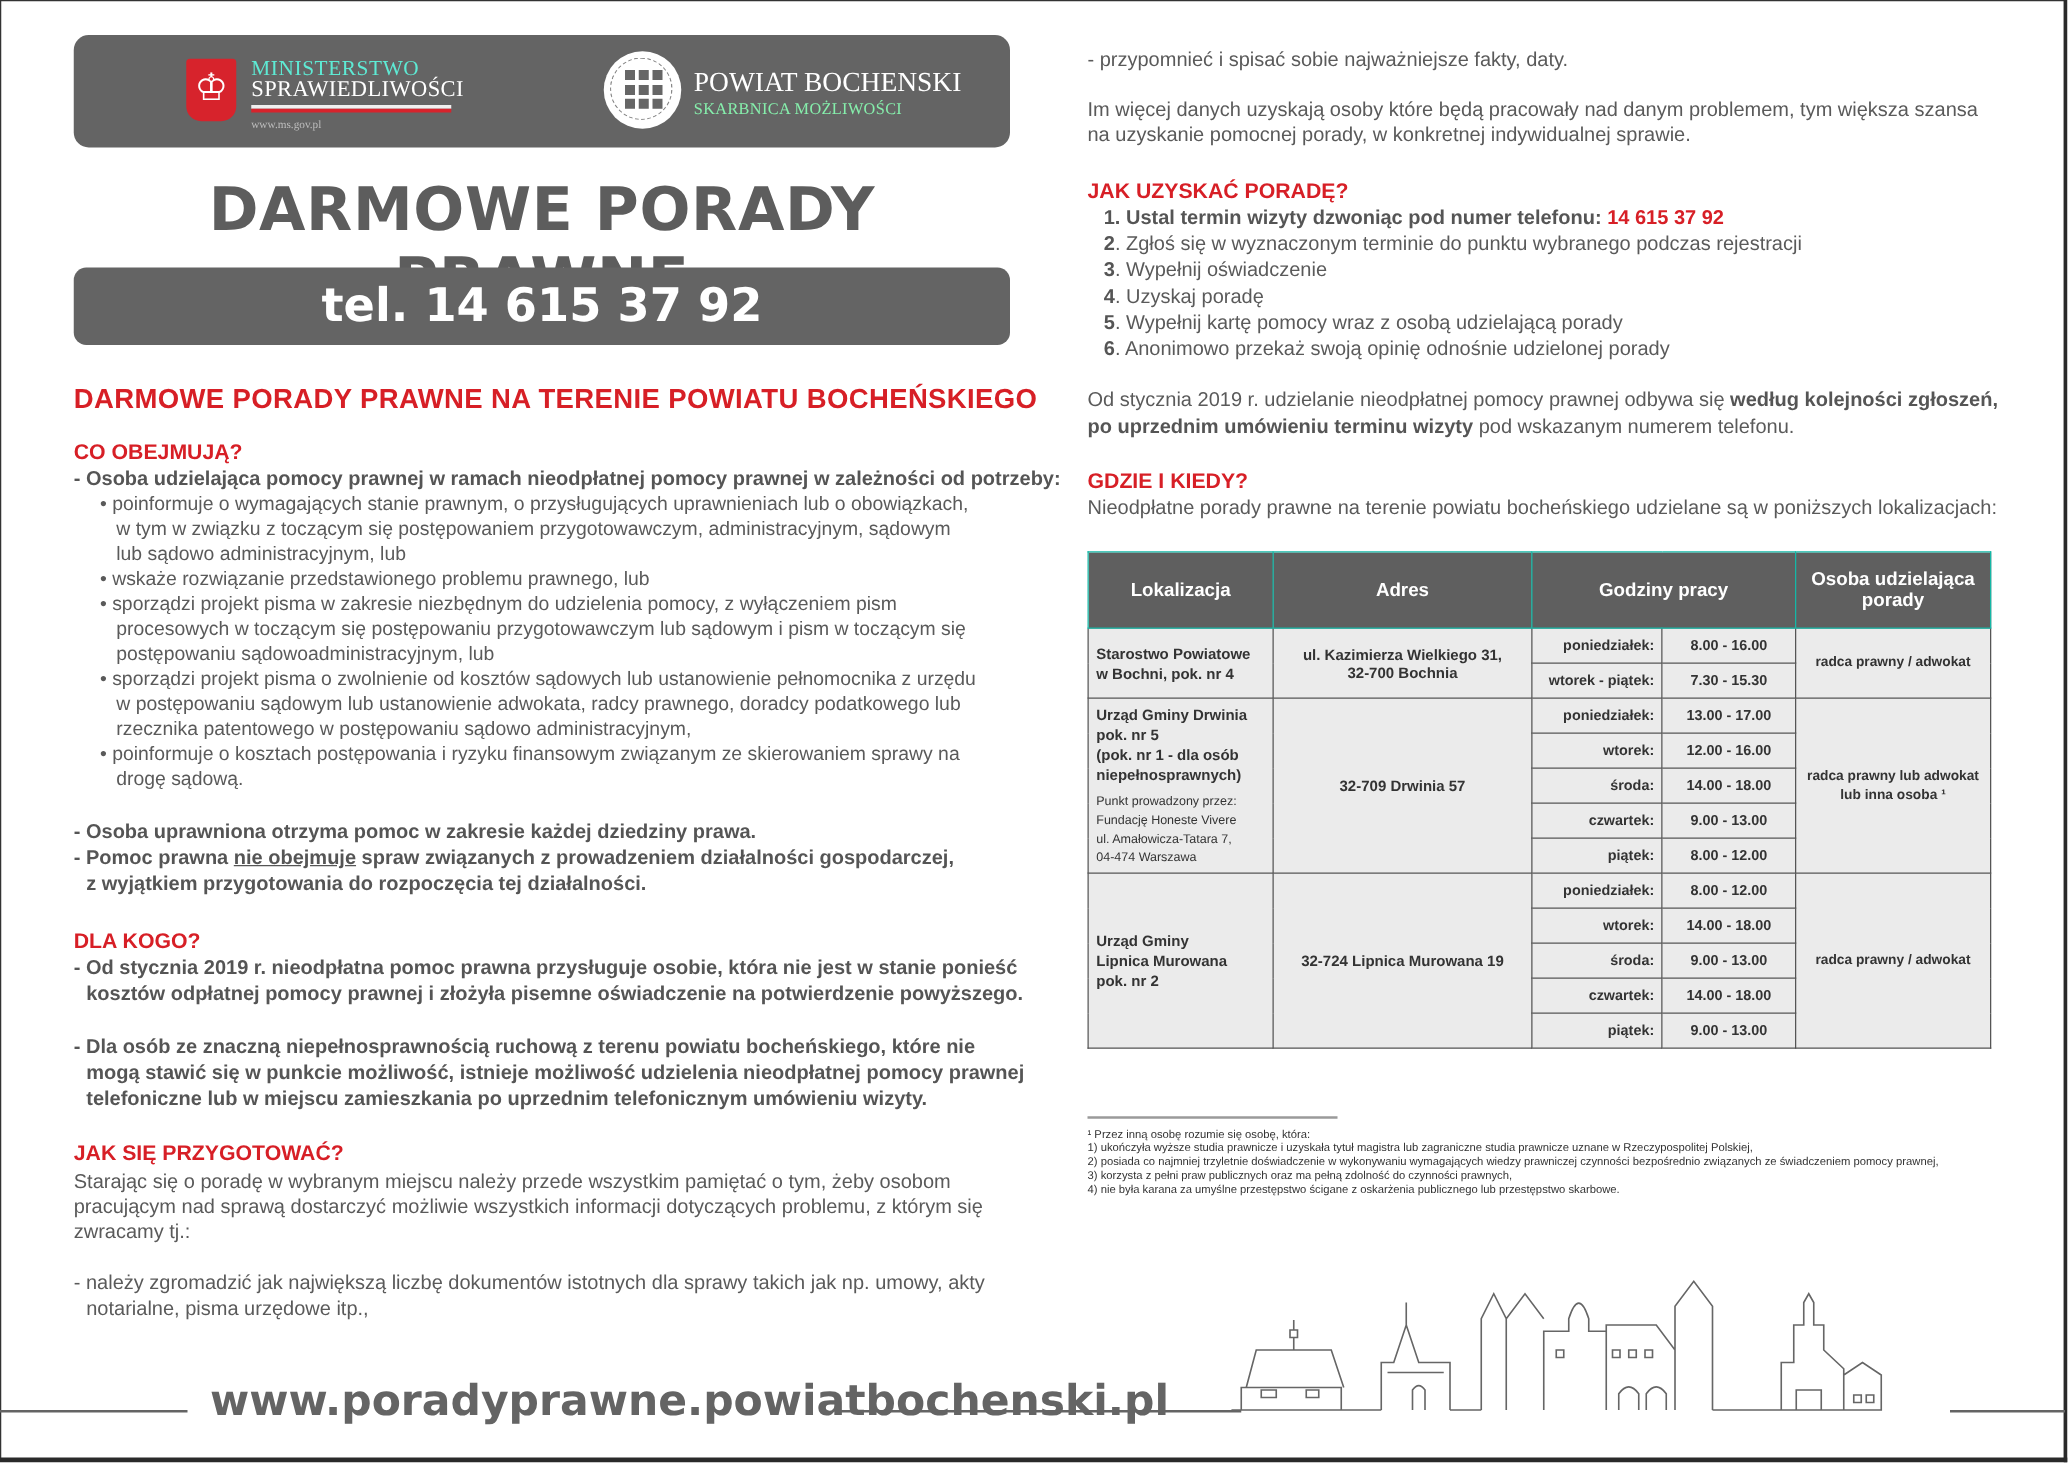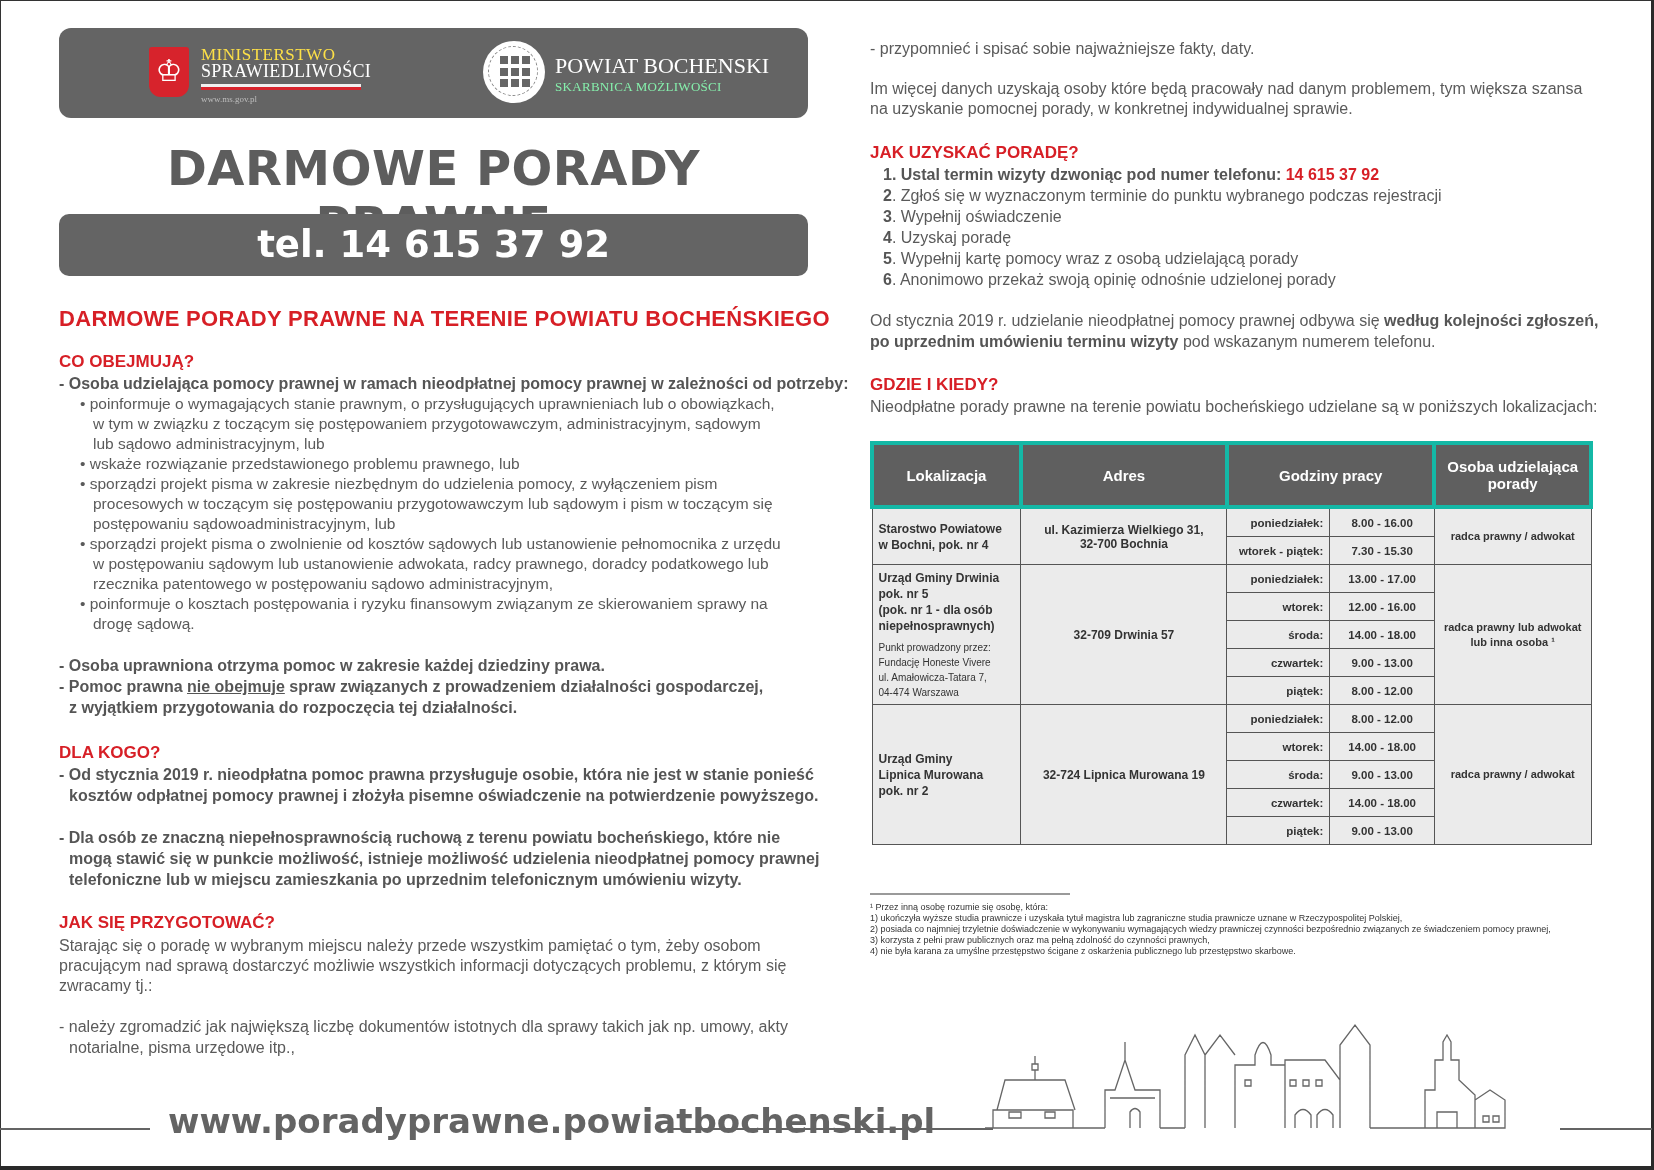--- a/index.html
+++ b/index.html
@@ -7,21 +7,21 @@
          font-family:"Liberation Sans", sans-serif; color:#5a5a5a; }
   .frame { position:absolute; left:0; top:0; width:1652px; height:1168px; border:1px solid #333; box-sizing:border-box; }
   .frame-bottom { position:absolute; left:0; top:1166px; width:1654px; height:4px; background:#2a2a2a; }
   .frame-right { position:absolute; left:1651px; top:0; width:3px; height:1170px; background:#2a2a2a; }
 
   
   .logo-bar { position:absolute; left:59px; top:28px; width:749px; height:90px; background:#646464; border-radius:12px; }
   .ms-logo { position:absolute; left:90px; top:19px; }
   .shield { position:absolute; left:0; top:0; width:40px; height:50px; background:#d7232c; border-radius:3px 3px 12px 12px; }
   .eagle { position:absolute; left:6px; top:4px; width:28px; height:40px; color:#fff; font-size:30px; line-height:40px; text-align:center; }
-  .ms-t1 { position:absolute; left:52px; top:-2px; font-family:"Liberation Serif", serif; font-size:17px; color:#fde047; letter-spacing:0.5px; white-space:nowrap; }
+  .ms-t1 { position:absolute; left:52px; top:-2px; font-family:"Liberation Serif", serif; font-size:17px; color:#5eead4; letter-spacing:0.5px; white-space:nowrap; }
   .ms-t2 { position:absolute; left:52px; top:14px; font-family:"Liberation Serif", serif; font-size:18px; color:#fff; letter-spacing:0.3px; white-space:nowrap; }
   .flagline { position:absolute; left:52px; top:37px; width:160px; height:6px; }
   .flagline .w { position:absolute; left:0; top:0; width:100%; height:3px; background:#f0f0f0; }
   .flagline .r { position:absolute; left:0; top:3px; width:100%; height:3px; background:#d7232c; }
   .ms-url { position:absolute; left:52px; top:47px; font-family:"Liberation Serif", serif; font-size:9px; color:#bdbdbd; white-space:nowrap; }
   .pb-logo { position:absolute; left:424px; top:13px; }
   .seal { position:absolute; left:0; top:0; width:62px; height:62px; border-radius:50%; background:#fff; }
   .seal-inner { position:absolute; left:5px; top:5px; width:50px; height:50px; border-radius:50%; border:1px dashed #888; box-sizing:border-box; }
   .seal-grid { position:absolute; left:17px; top:15px; width:30px; height:32px; display:grid; grid-template-columns:repeat(3,8px); grid-gap:3px; }
   .seal-grid span { width:8px; height:8px; background:#666; }
@@ -35,21 +35,21 @@
 
   .red-h { color:#d71f26; font-weight:bold; font-size:17px; position:absolute; white-space:nowrap; }
   .txt { position:absolute; font-size:16px; line-height:20px; color:#5a5a5a; white-space:nowrap; }
   .bold { font-weight:bold; color:#555; }
   .bullet { position:absolute; font-size:15.5px; line-height:20px; color:#5a5a5a; white-space:nowrap; }
   .u { text-decoration:underline; }
   .red { color:#d71f26; }
 
   
   .tbl { position:absolute; left:870px; top:441px; width:723px; border-collapse:collapse; font-size:12px; color:#333; }
-  .tbl th { background:#5f5f5f; color:#fff; font-weight:bold; font-size:15px; height:60px; border:4px solid #14b8a6; padding:0 4px; }
+  .tbl th { background:#5f5f5f; color:#fff; font-weight:bold; font-size:15px; height:60px; border:1px solid #14b8a6; padding:0 4px; }
   .tbl td { background:#ebebeb; border:1px solid #555; font-weight:bold; font-size:11.5px; height:27px; padding:0 6px; }
   .tbl td.loc { text-align:left; vertical-align:middle; line-height:16px; font-size:12px; }
   .tbl td.addr { text-align:center; font-size:12px; }
   .tbl td.day { text-align:right; width:90px; }
   .tbl td.hrs { text-align:center; width:92px; }
   .tbl td.who { text-align:center; font-size:11px; line-height:15px; }
   .note { font-weight:normal; font-size:10px; line-height:15px; display:block; margin-top:6px; }
 
   .fn-line { position:absolute; left:870px; top:893px; width:200px; height:2px; background:#9a9a9a; }
   .fn { position:absolute; left:870px; font-size:9px; line-height:11px; color:#333; white-space:nowrap; }

